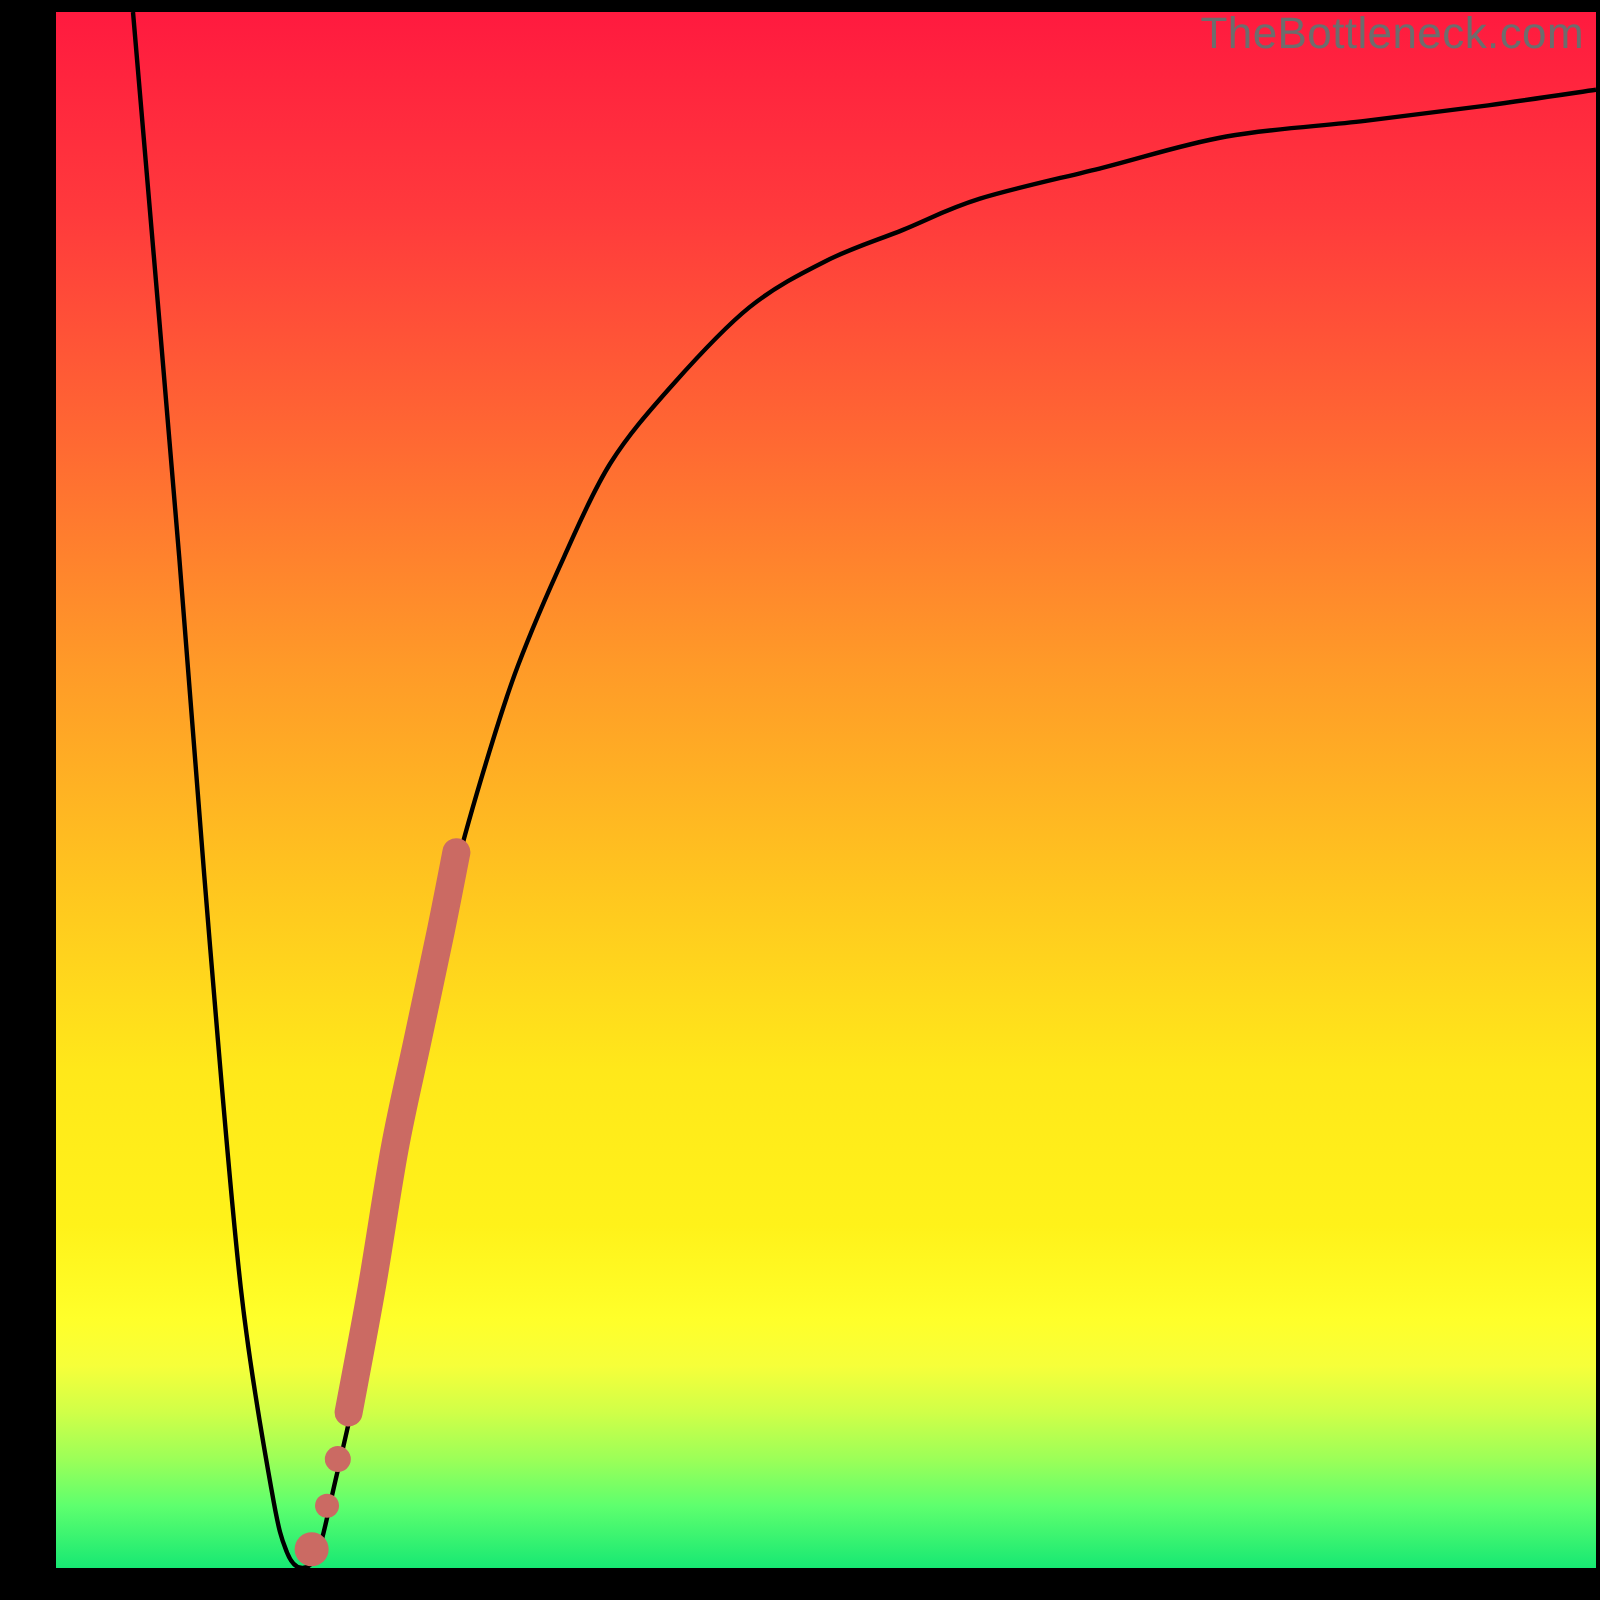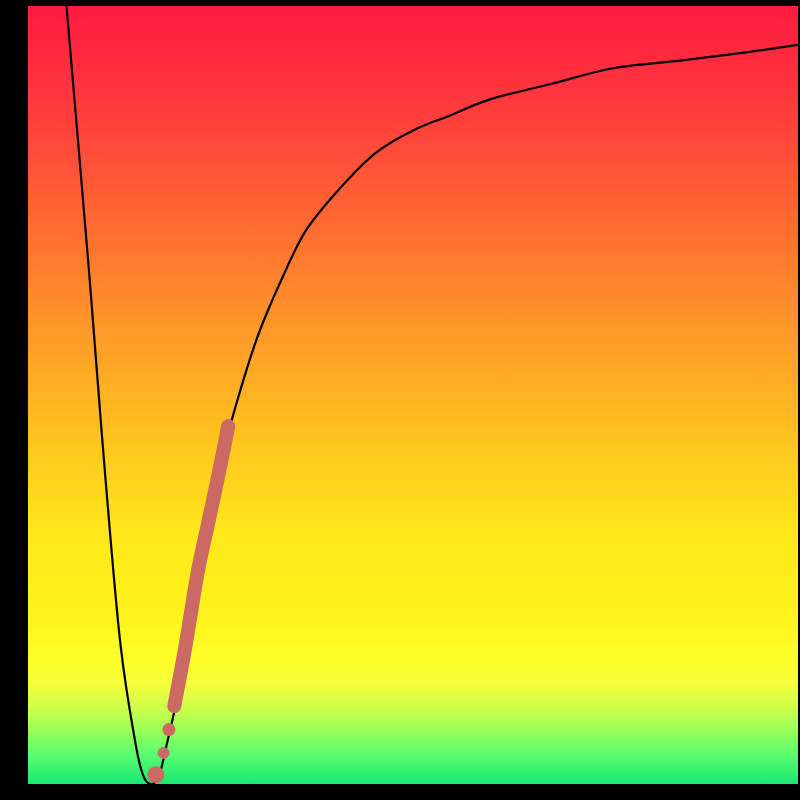--- a/index.html
+++ b/index.html
@@ -78,13 +78,14 @@
       <path id="bn-curve" class="curve-path" d="M 38.5 0 C 42.35 45.383333333333326 55.18333333333334 194.49999999999994 61.6 272.29999999999995 C 68.01666666666667 350.09999999999997 71.86666666666667 405.8566666666666 77 466.79999999999995 C 82.13333333333333 527.7433333333333 87.26666666666665 592.5766666666667 92.39999999999999 637.96 C 97.53333333333333 683.3433333333334 103.95000000000002 717.0566666666667 107.80000000000001 739.1 C 111.65 761.1433333333333 112.93333333333334 763.7366666666667 115.5 770.22 C 118.06666666666666 776.7033333333334 120.63333333333334 778 123.2 778 C 125.76666666666667 778 128.33333333333334 776.7033333333334 130.9 770.22 C 133.46666666666667 763.7366666666667 134.75 755.9566666666667 138.6 739.1 C 142.45 722.2433333333333 148.86666666666667 696.31 154 669.0799999999999 C 159.13333333333333 641.8499999999999 164.26666666666668 604.2466666666667 169.4 575.72 C 174.53333333333333 547.1933333333334 179.66666666666666 522.5566666666667 184.79999999999998 497.92 C 189.9333333333333 473.28333333333336 195.06666666666666 448.64666666666665 200.20000000000002 427.9 C 205.33333333333337 407.1533333333333 210.4666666666667 390.2966666666666 215.60000000000002 373.44 C 220.73333333333335 356.58333333333337 224.58333333333334 343.61666666666673 231 326.76000000000005 C 237.41666666666666 309.90333333333336 246.40000000000003 289.15666666666664 254.10000000000002 272.29999999999995 C 261.8 255.44333333333327 268.21666666666664 239.88333333333333 277.2 225.62 C 286.18333333333334 211.35666666666668 296.45 199.6866666666667 308 186.72000000000003 C 319.55 173.75333333333336 333.6666666666667 158.19333333333327 346.5 147.81999999999994 C 359.3333333333333 137.4466666666666 372.16666666666663 130.96333333333334 385 124.48000000000002 C 397.83333333333337 117.99666666666668 410.66666666666674 114.10666666666663 423.50000000000006 108.91999999999996 C 436.33333333333337 103.73333333333329 445.31666666666666 98.54666666666668 462 93.36000000000001 C 478.68333333333334 88.17333333333335 503.06666666666666 82.98666666666662 523.6 77.79999999999995 C 544.1333333333333 72.61333333333329 563.3833333333334 66.13000000000001 585.2 62.24000000000001 C 607.0166666666667 58.35 632.6833333333334 57.05333333333325 654.5 54.45999999999992 C 676.3166666666666 51.866666666666596 696.85 49.27333333333337 716.1 46.680000000000064 C 735.35 44.08666666666676 761.0166666666667 40.19666666666675 770 38.90000000000009"></path>
       <g id="marker-group">
           <path d="M 146.3 700.2 C 148.22500000000002 689.8266666666667 154 660.0033333333333 157.85 637.96 C 161.7 615.9166666666667 165.55 588.6866666666667 169.4 567.94 C 173.25 547.1933333333334 177.1 531.6333333333333 180.95 513.48 C 184.79999999999998 495.3266666666667 189.29166666666666 474.58000000000004 192.5 459.02000000000004 C 195.70833333333334 443.46000000000004 198.91666666666669 426.60333333333335 200.20000000000002 420.12" stroke="#cb6a63" stroke-width="14" stroke-linecap="round" fill="none"></path>
           <circle cx="140.91" cy="723.54" r="6.5" class="marker"></circle>
           <circle cx="135.52" cy="746.88" r="6" class="marker"></circle>
           <circle cx="127.82000000000001" cy="768.664" r="8.5" class="marker"></circle>
         </g>
     </svg>
   </div>
 
+  <div class="watermark">TheBottleneck.com</div>
 </div>
 
 </body></html>

